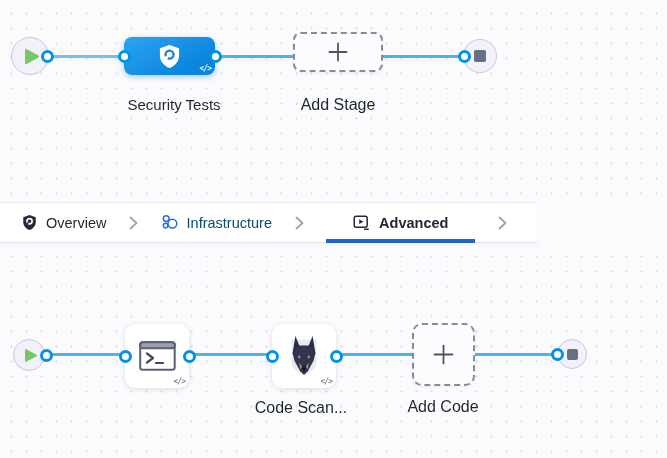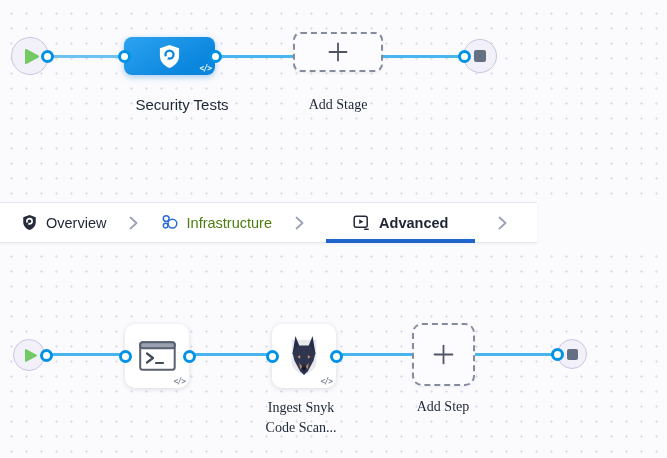--- a/index.html
+++ b/index.html
@@ -51,34 +51,34 @@
   .step-box .badge{color:#7d8495;}
   .dashed-box{
     position:absolute;border:2px dashed #858b9e;background:#fcfcff;border-radius:8px;
     box-sizing:border-box;display:flex;align-items:center;justify-content:center;
     box-shadow:0 1px 3px rgba(40,41,61,.07);z-index:4;cursor:pointer;
   }
   .lbl{
     position:absolute;text-align:center;color:#1d2634;font-weight:500;z-index:3;
   }
   .lbl.big{font-size:15px;}
-  .lbl.med{font-size:14px;line-height:20px;font-family:Liberation Serif, serif;}
+  .lbl.med{font-size:16px;line-height:20px;}
 
   .tabbar{
     position:absolute;top:202px;left:0;width:537px;height:41px;background:#fff;
     border-top:1px solid #e9e9f2;border-bottom:1px solid #e6e8f0;
     box-shadow:0 1px 3px rgba(30,30,60,.05);
     display:flex;align-items:center;justify-content:space-between;
     padding:0 30px 0 22px;box-sizing:border-box;z-index:6;
   }
   .tab{
     position:relative;height:100%;display:flex;align-items:center;gap:9px;
     font-size:14.5px;color:#1e2533;font-weight:500;cursor:pointer;white-space:nowrap;
   }
-  .tab.infra{color:#4d7c0f;}
+  .tab.infra{color:#0c4a6e;}
   .tab.active{font-weight:600;padding:0 27px;}
   .tab.active::after{
     content:"";position:absolute;left:0;right:0;bottom:-1px;height:4px;background:#2065cb;
   }
   .chev{display:flex;align-items:center;}
   svg{display:block;}
 </style>
 </head>
 <body>
 
@@ -113,21 +113,21 @@
       <line x1="10" y1="1.5" x2="10" y2="18.5" stroke="#4e5464" stroke-width="1.8" stroke-linecap="round"></line>
       <line x1="1.5" y1="10" x2="18.5" y2="10" stroke="#4e5464" stroke-width="1.8" stroke-linecap="round"></line>
     </svg>
   </div>
 
   <div class="ring" style="left:457.5px;top:49.5px;"></div>
   <div class="circle-btn" style="left:463px;top:39px;width:34px;height:34px;">
     <div class="stop-sq"></div>
   </div>
 
-  <div class="lbl big" style="left:112px;top:96px;width:140px;">Security Tests</div>
+  <div class="lbl big" style="left:104px;top:96px;width:140px;">Security Tests</div>
   <div class="lbl med" style="left:288px;top:95px;width:100px;">Add Stage</div>
 
   <div class="tabbar">
     <div class="tab">
       <svg width="15" height="17" viewBox="0 0 24 26">
         <path d="M12 1 L22 4.5 V12 C22 18.5 17.5 23 12 25 C6.5 23 2 18.5 2 12 V4.5 Z" fill="#252b3a"></path>
         <circle cx="12" cy="11" r="4.2" fill="none" stroke="#ffffff" stroke-width="2.6"></circle>
         <circle cx="8.7" cy="14.2" r="1.7" fill="#252b3a"></circle>
       </svg>
       <span>Overview</span>
@@ -215,18 +215,17 @@
       <line x1="1.5" y1="10" x2="18.5" y2="10" stroke="#4e5464" stroke-width="1.7" stroke-linecap="round"></line>
     </svg>
   </div>
 
   <div class="ring" style="left:550.5px;top:347.5px;"></div>
   <div class="circle-btn" style="left:557px;top:339px;width:30px;height:30px;">
     <div class="stop-sq small"></div>
   </div>
 
   <div class="lbl med" style="left:231px;top:398px;width:140px;">
-    <div>Ingest Snyk</div>
     <div>Code Scan...</div>
   </div>
-  <div class="lbl med" style="left:393px;top:397px;width:100px;">Add Step</div>
+  <div class="lbl med" style="left:393px;top:397px;width:100px;">Add Code</div>
 
 </div>
 
 </body></html>

